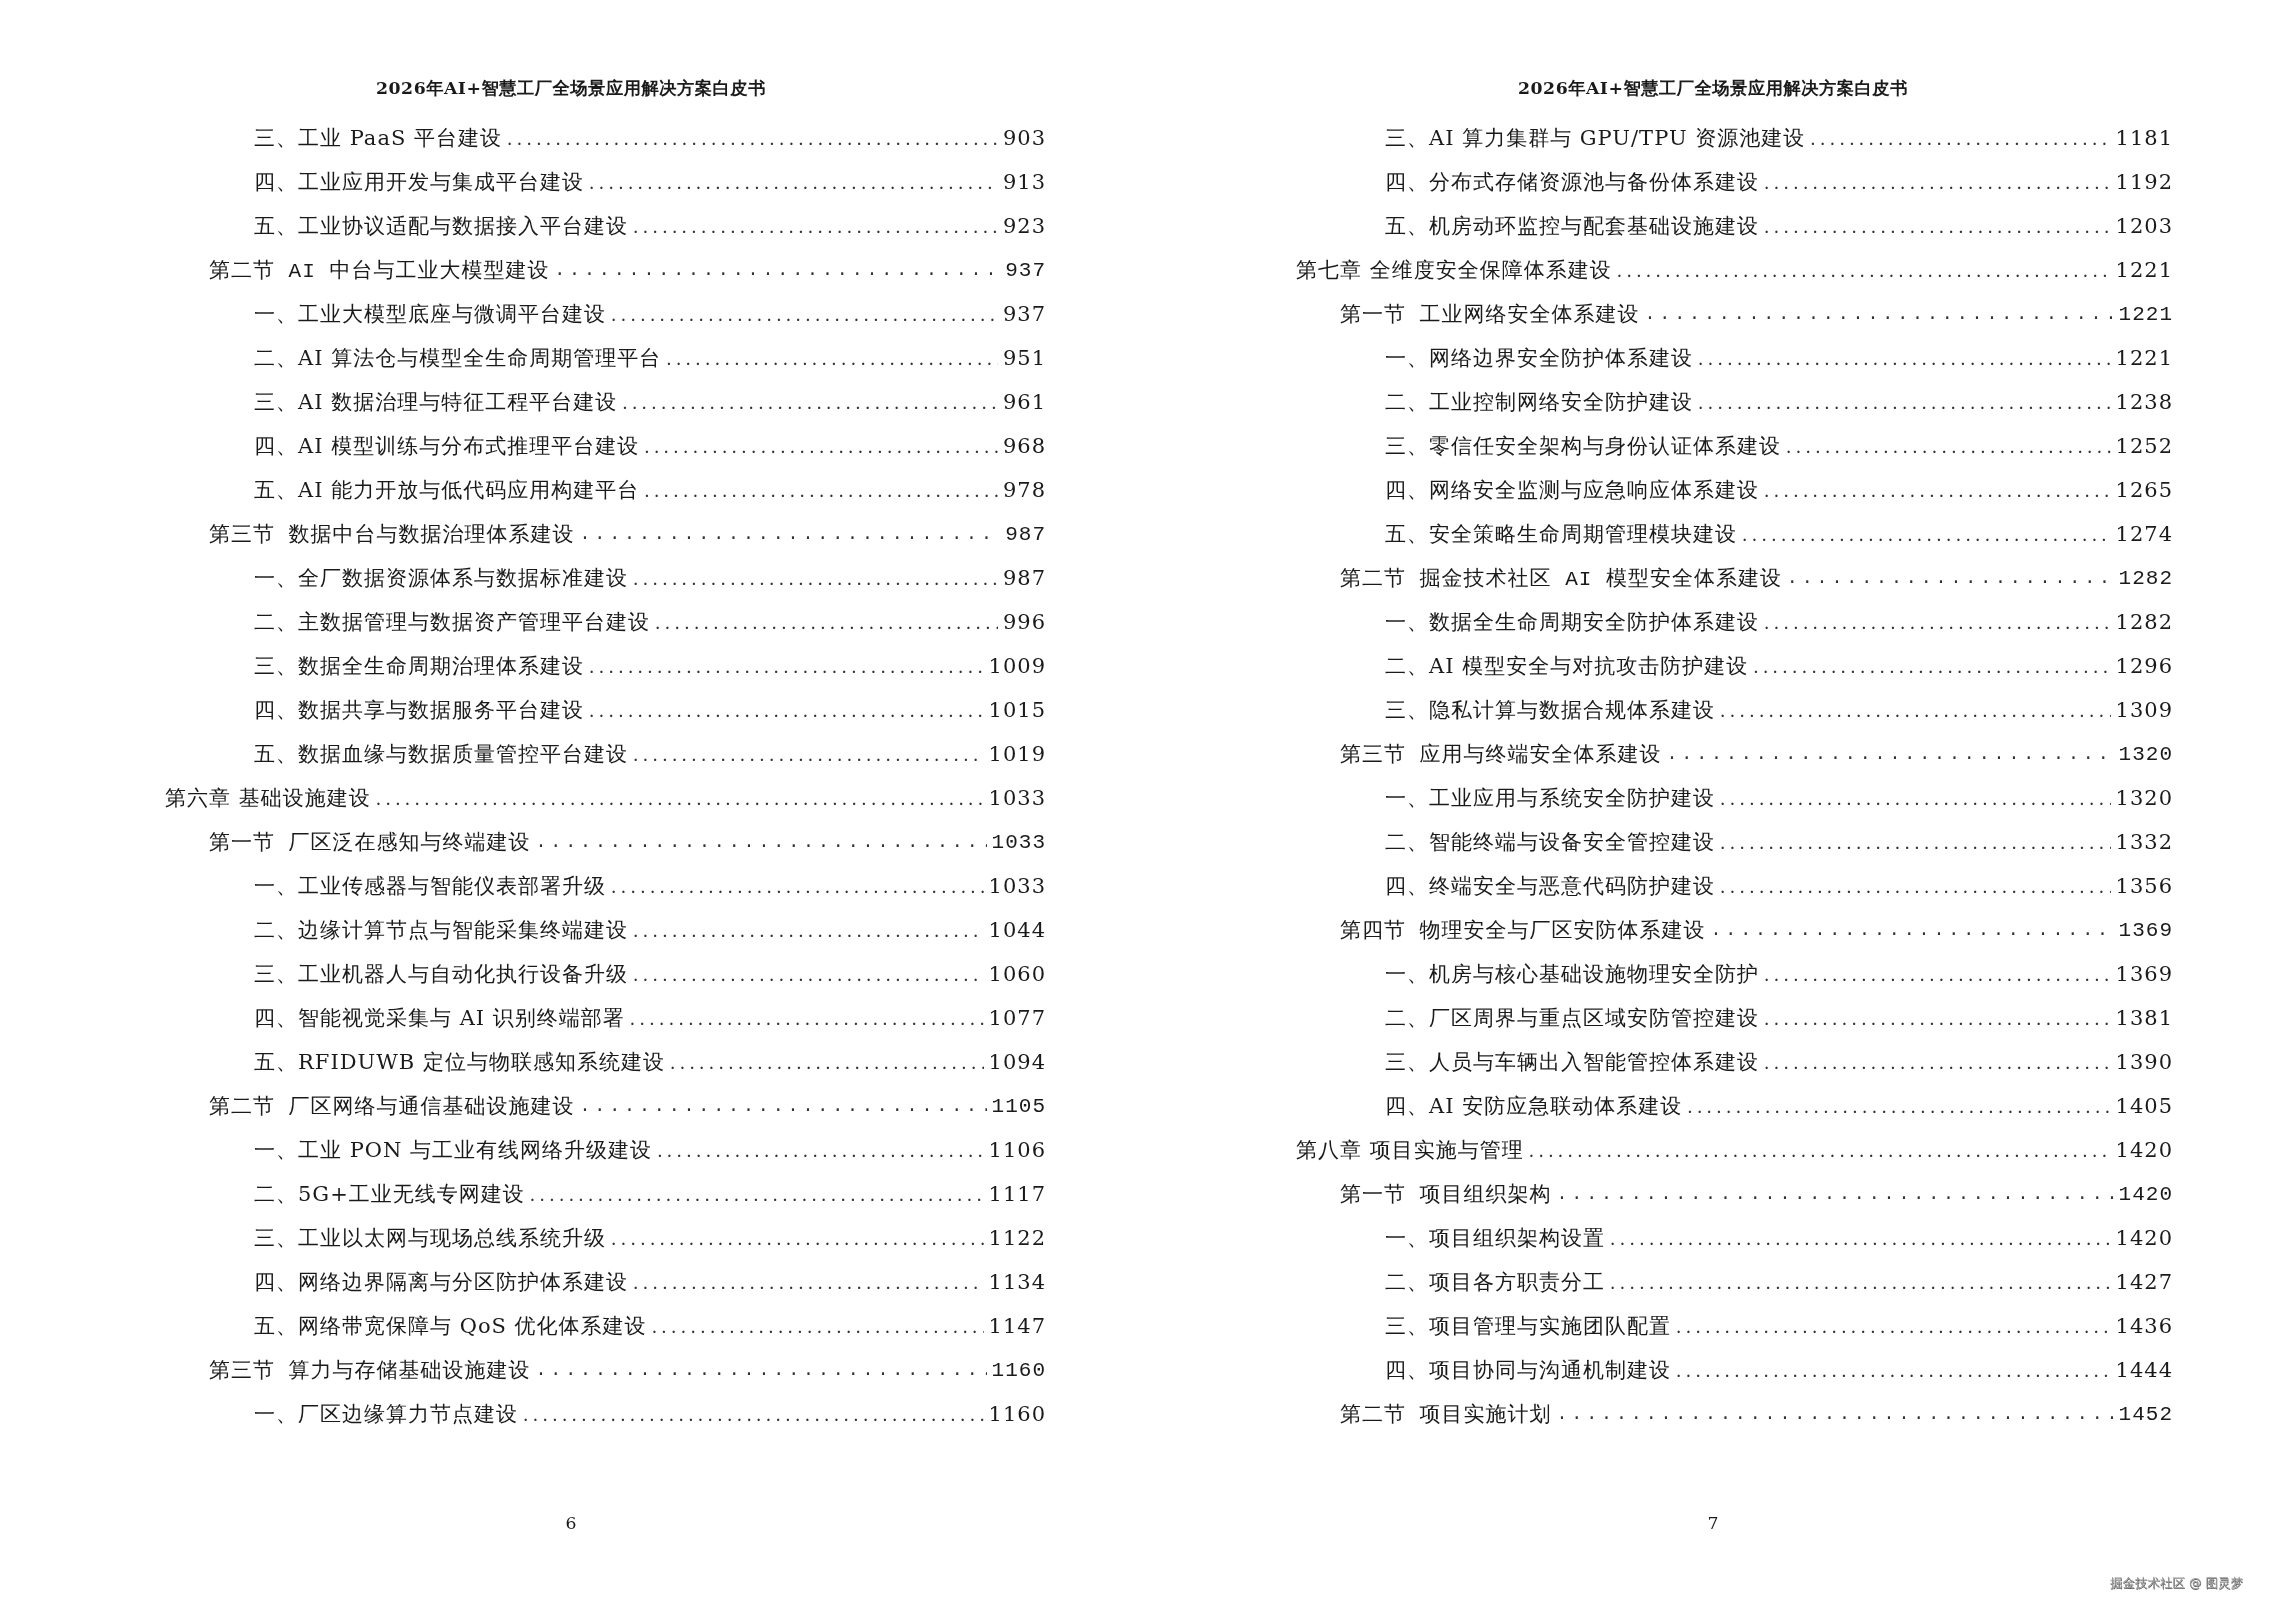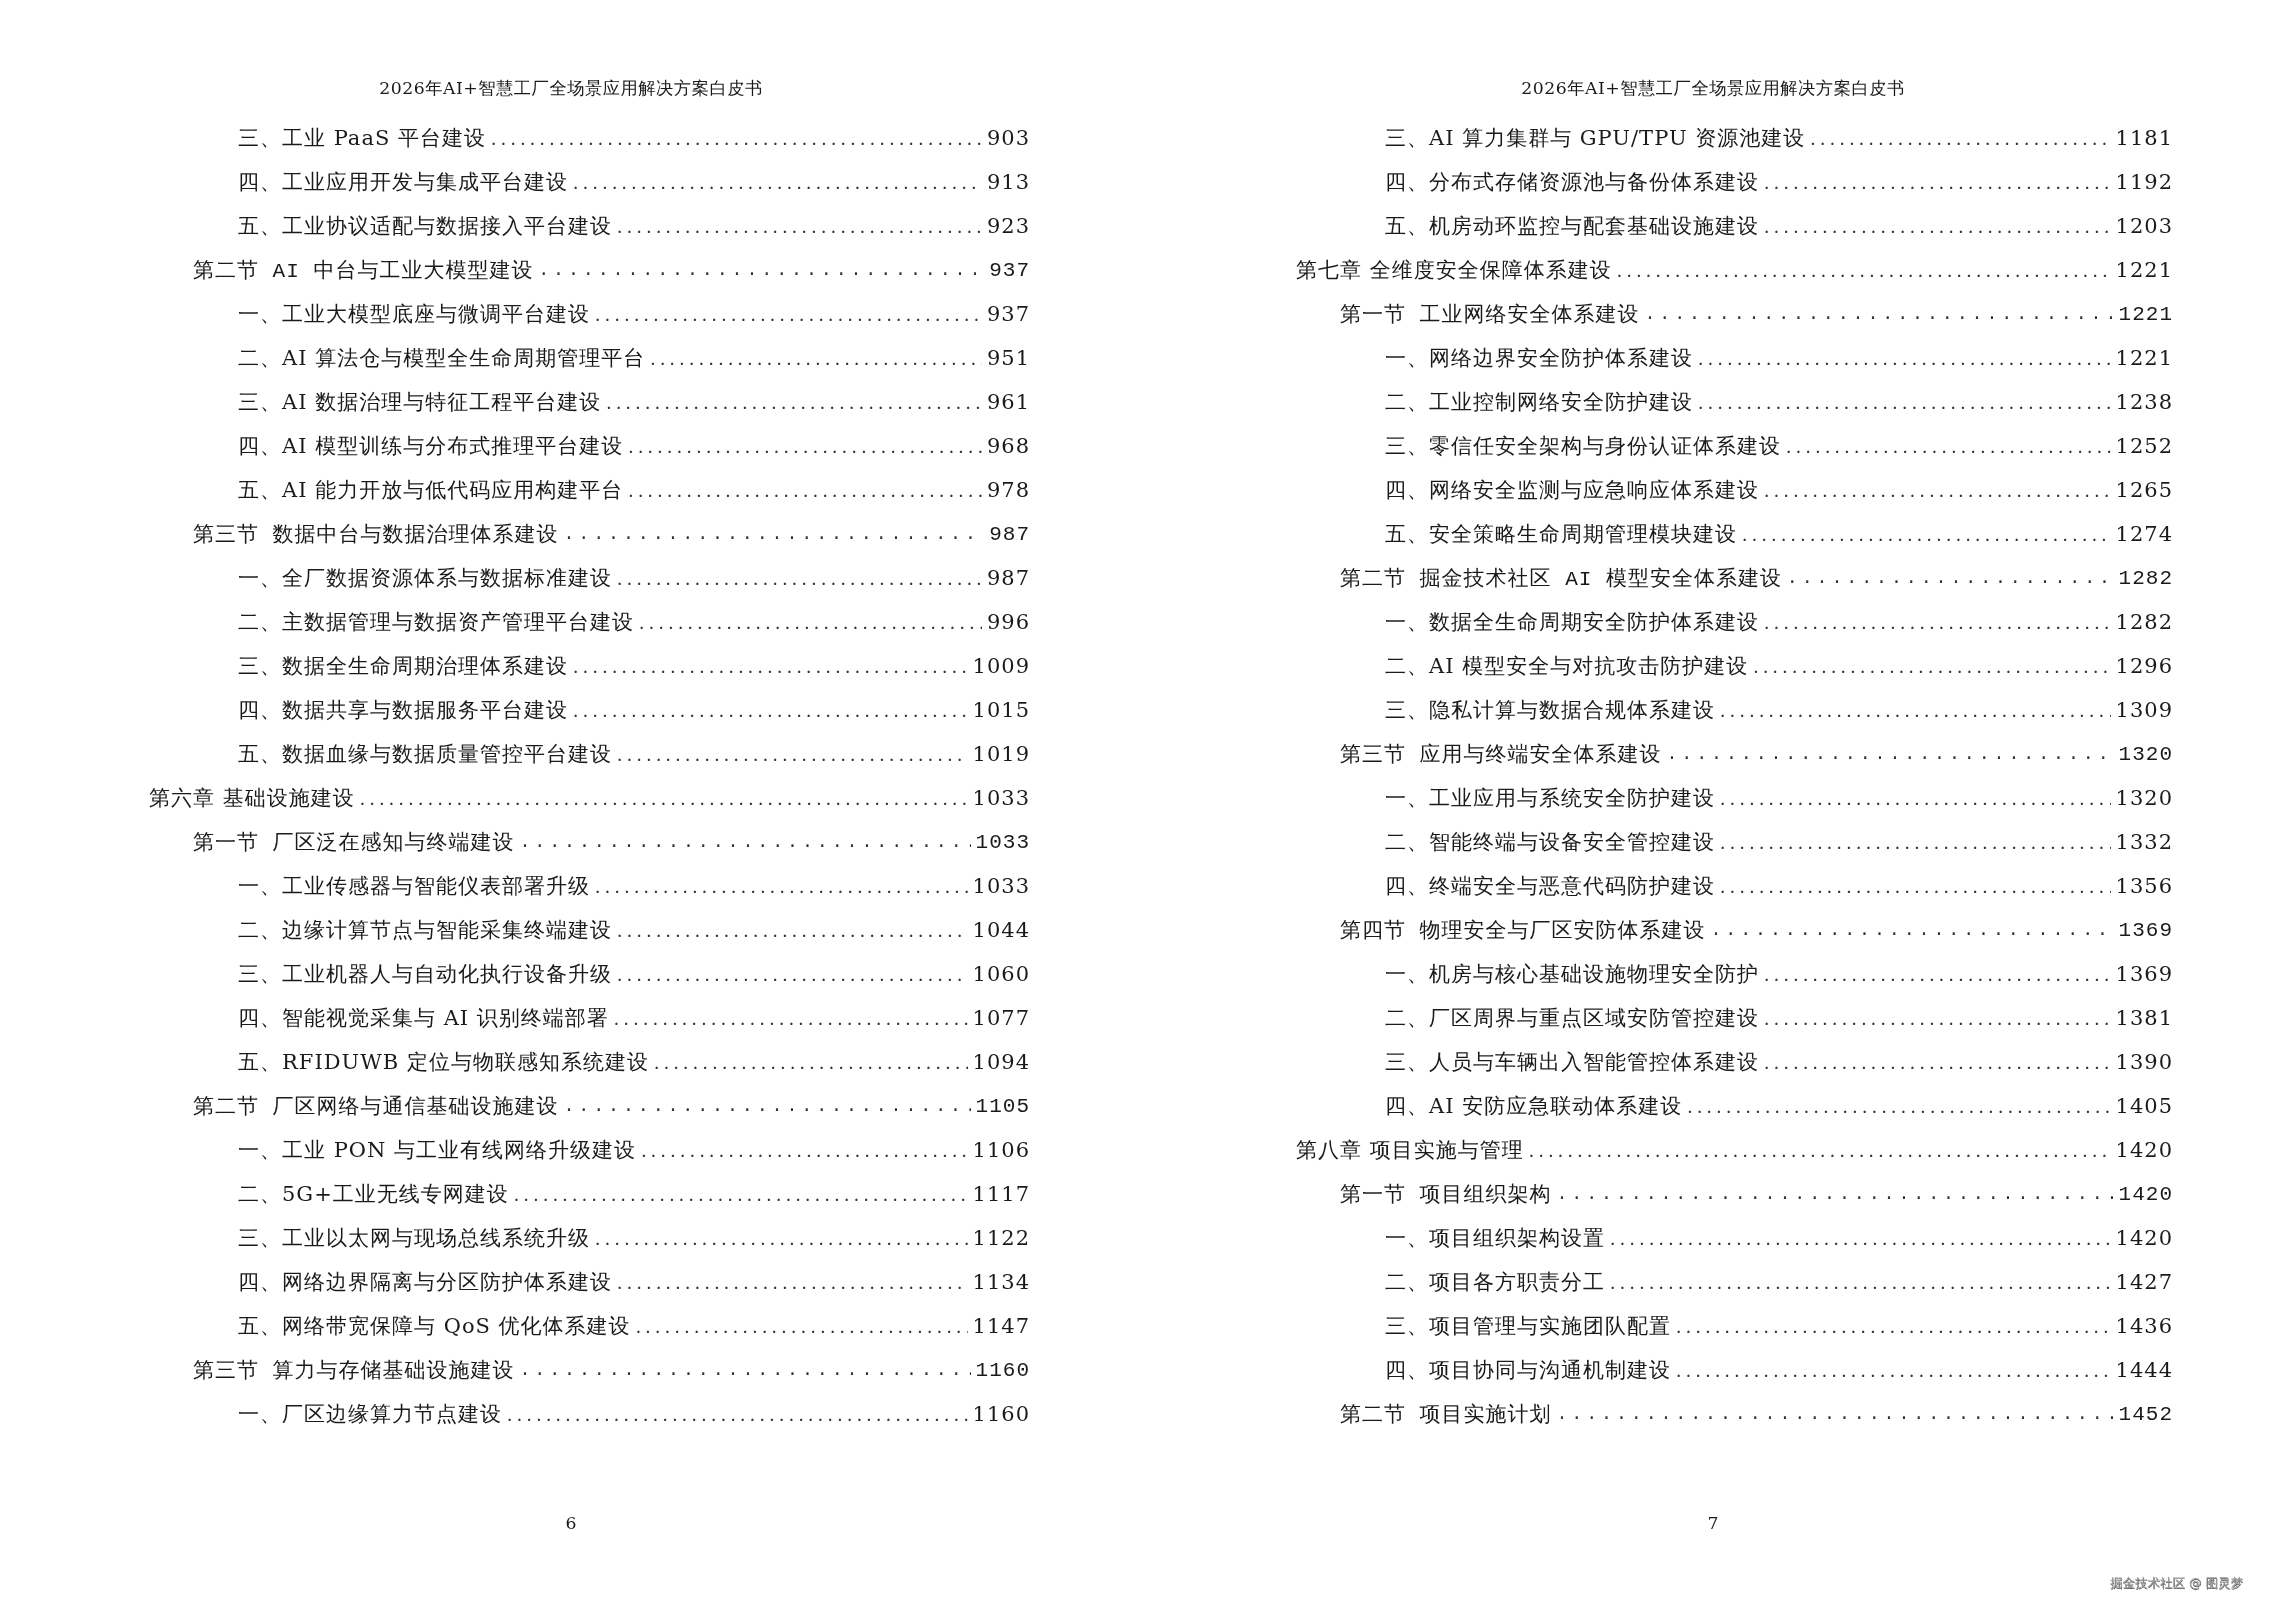--- a/index.html
+++ b/index.html
@@ -2,23 +2,23 @@
 <html style="font-size:7.7px"><head>
 <meta charset="utf-8">
 <style>
   html, body { margin:0; padding:0; background:#ffffff; }
   body { width:2284px; height:1622px; position:relative; overflow:hidden;
          font-family:"DejaVu Serif","Liberation Serif",serif; color:#1a1a1a; }
   .page { position:absolute; top:0; height:1622px; }
   .page.left { left:0; width:1142px; }
   .page.right { left:1142px; width:1142px; }
   .header { position:absolute; top:76px; left:0; width:100%; text-align:center;
-            font-size:17.3px; letter-spacing:0.5px; }
+            font-size:17.3px; letter-spacing:0.5px;font-weight:bold; }
   .toc { position:absolute; top:116px; }
-  .page.left .toc { left:149px; width:881px; }
+  .page.left .toc { left:165px; width:881px; }
   .page.right .toc { left:154px; width:877px; }
   .entry { height:44px; display:flex; align-items:center; font-size:21px;
            letter-spacing:1px; white-space:nowrap; }
   .entry.lvl0 { padding-left:0; }
   .entry.lvl1 { padding-left:44px;font-family:Liberation Mono, monospace; }
   .entry.lvl2 { padding-left:89px; }
   .entry .title { flex:0 0 auto; }
   .entry .dots { flex:1 1 auto; overflow:hidden; margin:0 4.8px; letter-spacing:3.9px;
                  color:#333; font-size:18.3px; }
   .entry .dots::before { content:"....................................................................................................................................................................................................................................."; }

